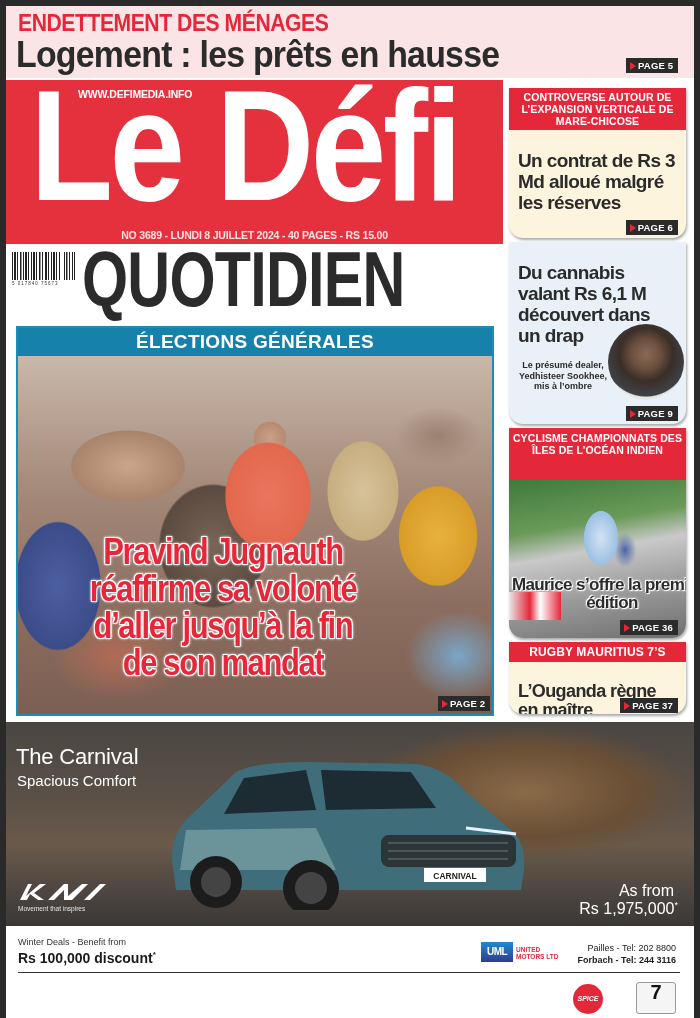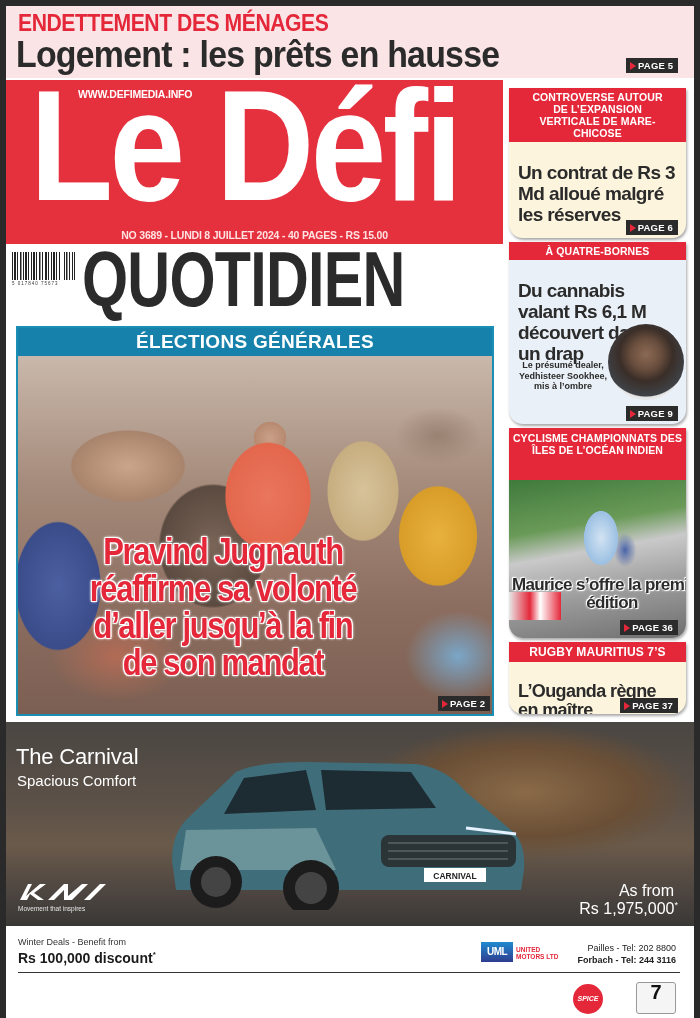--- a/index.html
+++ b/index.html
@@ -42,21 +42,21 @@
       radial-gradient(ellipse 60px 40px at 420px 80px, #9a8273 0%, transparent 72%),
       radial-gradient(ellipse 90px 60px at 100px 300px, #b26b55 0%, transparent 75%),
       radial-gradient(ellipse 70px 60px at 440px 300px, #7aa6c8 0%, transparent 75%),
       linear-gradient(180deg, #c9b8ab 0%, #a68c7c 35%, #8c6e60 70%, #7b5f52 100%);
   }
   .lead-headline { position: absolute; left: 0; top: 205px; width: 410px; text-align: center; color: #e4283a; font-weight: 700; font-size: 36px; line-height: 37px; letter-spacing: -1.6px; text-shadow: 0 0 3px #fff, 0 0 3px #fff, 0 0 4px #fff, 1px 1px 0 #fff, -1px -1px 0 #fff, 1px -1px 0 #fff, -1px 1px 0 #fff; }
   .lead-headline div { transform: scaleX(0.86); white-space: nowrap; }
 
   
   .side-card { position: absolute; left: 503px; width: 177px; border-radius: 0 0 14px 14px; box-shadow: 1px 2px 3px rgba(0,0,0,0.35); overflow: hidden; }
-  .side-kicker { background: #e4283a; color: #fff; font-weight: 700; text-align: center; font-size: 10.5px; line-height: 12px; padding: 3px 18px; letter-spacing: 0.1px; }
+  .side-kicker { background: #e4283a; color: #fff; font-weight: 700; text-align: center; font-size: 10.5px; line-height: 12px; padding: 3px 6px; letter-spacing: 0.1px; }
   .side-headline { color: #2b2b2b; font-weight: 700; font-size: 19px; line-height: 21px; letter-spacing: -0.6px; padding: 20px 8px 0 9px; transform-origin: left; }
 
   .card1 { top: 82px; height: 150px; background: #fcf4dc; }
   .card2 { top: 236px; height: 182px; background: #eaf0f7; }
   .card3 { top: 422px; height: 210px; background: #ffffff; }
   .card4 { top: 636px; height: 72px; background: #fcf4dc; }
 
   .suspect-photo { position: absolute; right: 2px; top: 82px; width: 76px; height: 76px; border-radius: 50%; background: radial-gradient(circle at 50% 40%, #8b6a55 0%, #6b4f3e 25%, #3a2e28 45%, #3f4247 70%, #e6e6e6 72%); }
   .suspect-caption { position: absolute; left: 4px; top: 118px; width: 100px; text-align: center; font-weight: 700; font-size: 9px; line-height: 10.5px; color: #2b2b2b; }
 
@@ -168,21 +168,20 @@
   <div class="side-card card1">
     <div class="side-kicker">CONTROVERSE AUTOUR DE L’EXPANSION VERTICALE DE MARE-CHICOSE</div>
     <div class="side-headline">Un contrat de Rs 3 Md alloué malgré les réserves</div>
     <div class="page-badge" style="right:8px; bottom:3px;">
       <span class="tri"></span>
       <span>PAGE 6</span>
     </div>
   </div>
 
   <div class="side-card card2">
-    <div class="side-kicker">À QUATRE-BORNES</div>
     <div class="side-headline" style="width:172px;">Du cannabis valant Rs 6,1 M découvert dans un drap</div>
     <div class="suspect-photo"></div>
     <div class="suspect-caption">Le présumé dealer, Yedhisteer Sookhee, mis à l’ombre</div>
     <div class="page-badge" style="right:8px; bottom:3px;">
       <span class="tri"></span>
       <span>PAGE 9</span>
     </div>
   </div>
 
   <div class="side-card card3">

